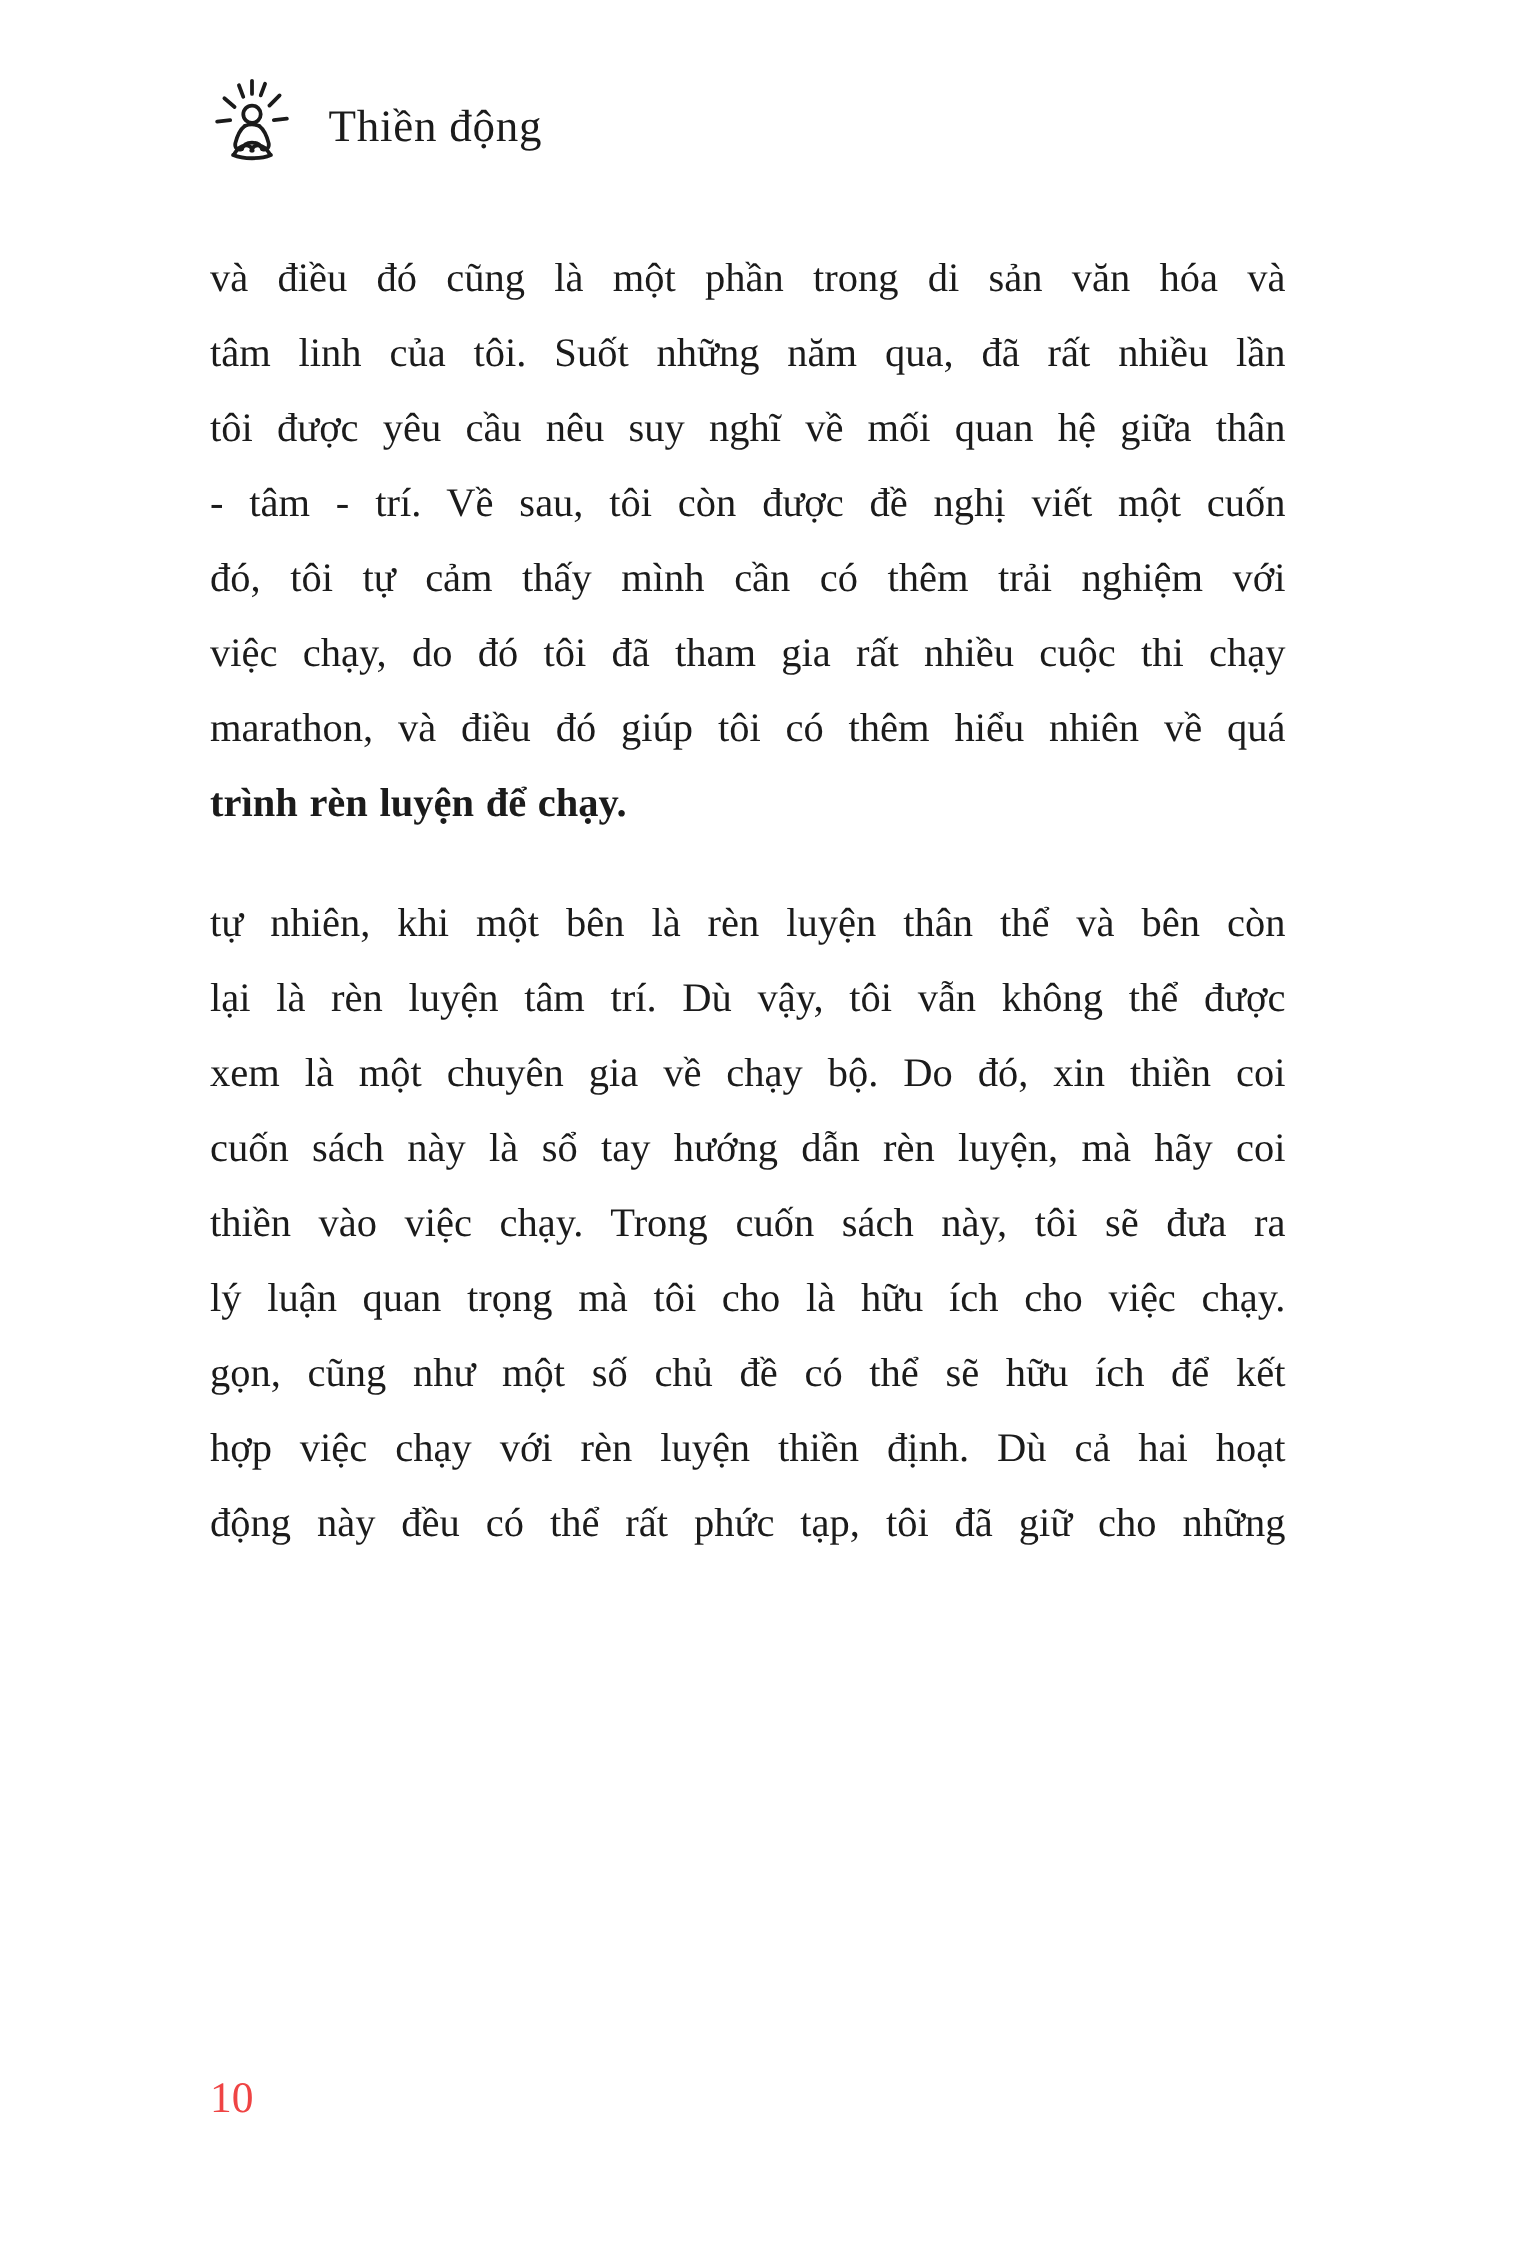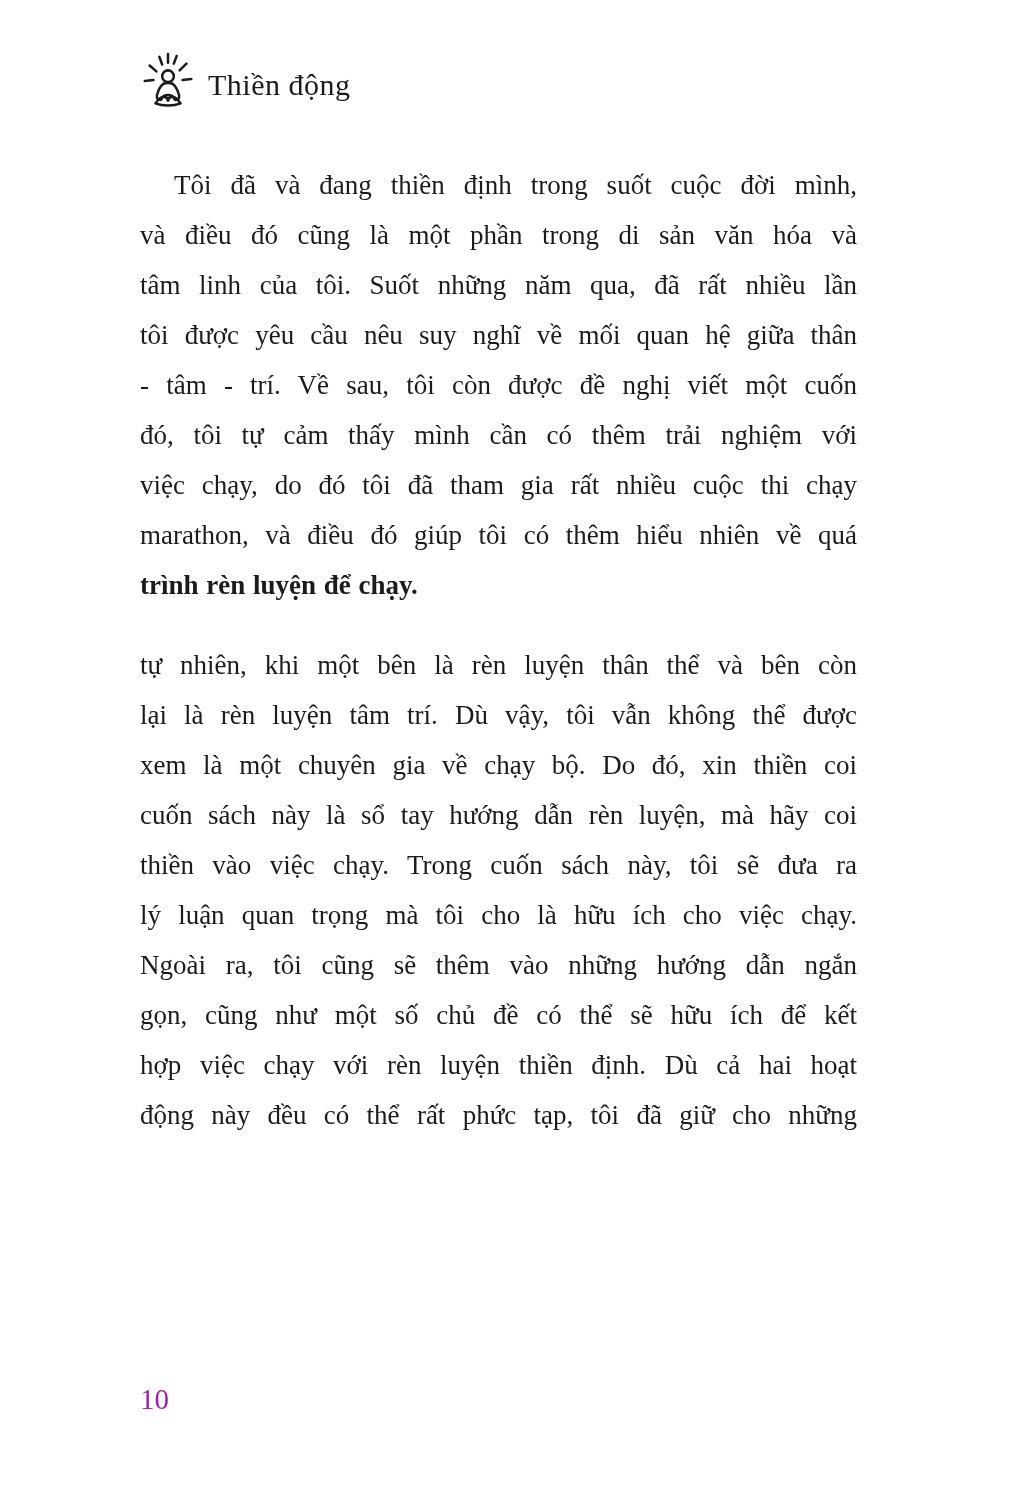--- a/index.html
+++ b/index.html
@@ -13,21 +13,21 @@
   }
   .page {
     position: absolute; inset: 0;
     background: #ffffff;
   }
   .header {
     position: absolute;
     left: 137px; top: 50px;
     display: flex;
     align-items: center;
-    gap: 9px;
+    gap: 20px;
   }
   .header .icon-wrap {
     width: 62px; height: 64px;
     display: block;
   }
   .brand {
     font-size: 30px;
     letter-spacing: 0.5px;
     color: #1b1b1b;
     padding-top: 6px;
@@ -48,21 +48,21 @@
     text-align-last: justify;
     word-spacing: 1px;
   }
   .line.first { padding-left: 34px; }
   .line.endline { text-align-last: left; font-weight: bold; }
   .page-number {
     position: absolute;
     left: 140px; top: 1374px;
     font-size: 29px;
     line-height: 50px;
-    color: #a21caf;
+    color: #ef4444;
   }
 </style>
 </head>
 <body>
 
 <div class="page">
 
   <div class="header">
     <span class="icon-wrap">
       <svg width="62" height="64" viewBox="0 0 64 64" fill="none" xmlns="http://www.w3.org/2000/svg">
@@ -87,38 +87,36 @@
           <path d="M44 53 C40 46 33 46 31.5 51"></path>
           <path d="M19 54 C26 57 38 57 45 54"></path>
         </g>
       </svg>
     </span>
     <span class="brand">Thiền động</span>
   </div>
 
   <div class="text-block">
       <div class="paragraph">
-        <div class="line first">Tôi đã và đang thiền định trong suốt cuộc đời mình,</div>
         <div class="line">và điều đó cũng là một phần trong di sản văn hóa và</div>
         <div class="line">tâm linh của tôi. Suốt những năm qua, đã rất nhiều lần</div>
         <div class="line">tôi được yêu cầu nêu suy nghĩ về mối quan hệ giữa thân</div>
         <div class="line">- tâm - trí. Về sau, tôi còn được đề nghị viết một cuốn</div>
         <div class="line">đó, tôi tự cảm thấy mình cần có thêm trải nghiệm với</div>
         <div class="line">việc chạy, do đó tôi đã tham gia rất nhiều cuộc thi chạy</div>
         <div class="line">marathon, và điều đó giúp tôi có thêm hiểu nhiên về quá</div>
         <div class="line endline">trình rèn luyện để chạy.</div>
       </div>
       <div class="paragraph">
         <div class="line">tự nhiên, khi một bên là rèn luyện thân thể và bên còn</div>
         <div class="line">lại là rèn luyện tâm trí. Dù vậy, tôi vẫn không thể được</div>
         <div class="line">xem là một chuyên gia về chạy bộ. Do đó, xin thiền coi</div>
         <div class="line">cuốn sách này là sổ tay hướng dẫn rèn luyện, mà hãy coi</div>
         <div class="line">thiền vào việc chạy. Trong cuốn sách này, tôi sẽ đưa ra</div>
         <div class="line">lý luận quan trọng mà tôi cho là hữu ích cho việc chạy.</div>
-        <div class="line">Ngoài ra, tôi cũng sẽ thêm vào những hướng dẫn ngắn</div>
         <div class="line">gọn, cũng như một số chủ đề có thể sẽ hữu ích để kết</div>
         <div class="line">hợp việc chạy với rèn luyện thiền định. Dù cả hai hoạt</div>
         <div class="line">động này đều có thể rất phức tạp, tôi đã giữ cho những</div>
       </div>
     </div>
 
   <div class="page-number">10</div>
 
 </div>
 

